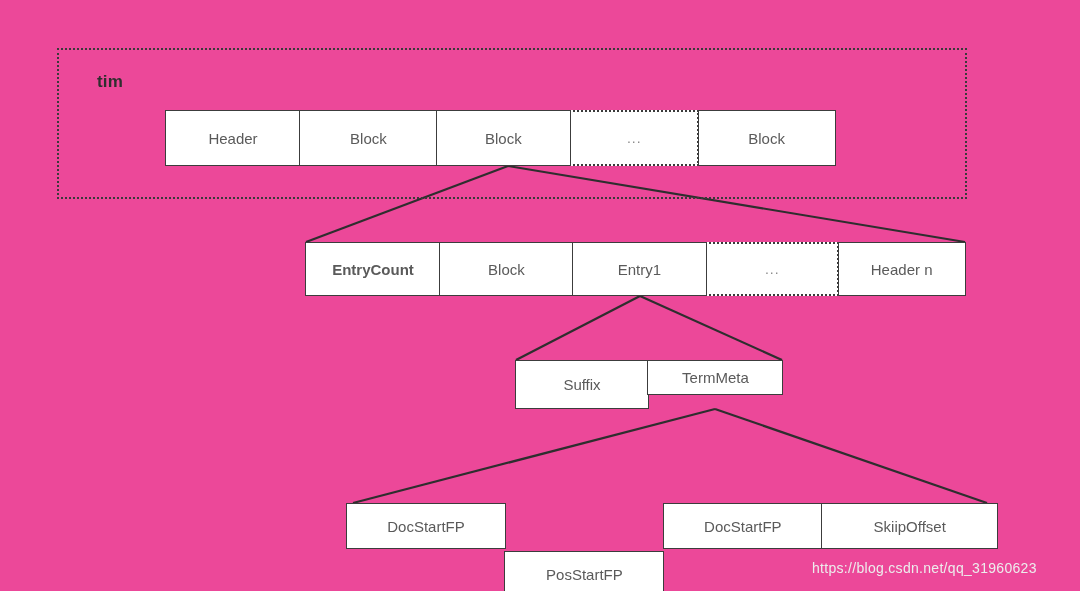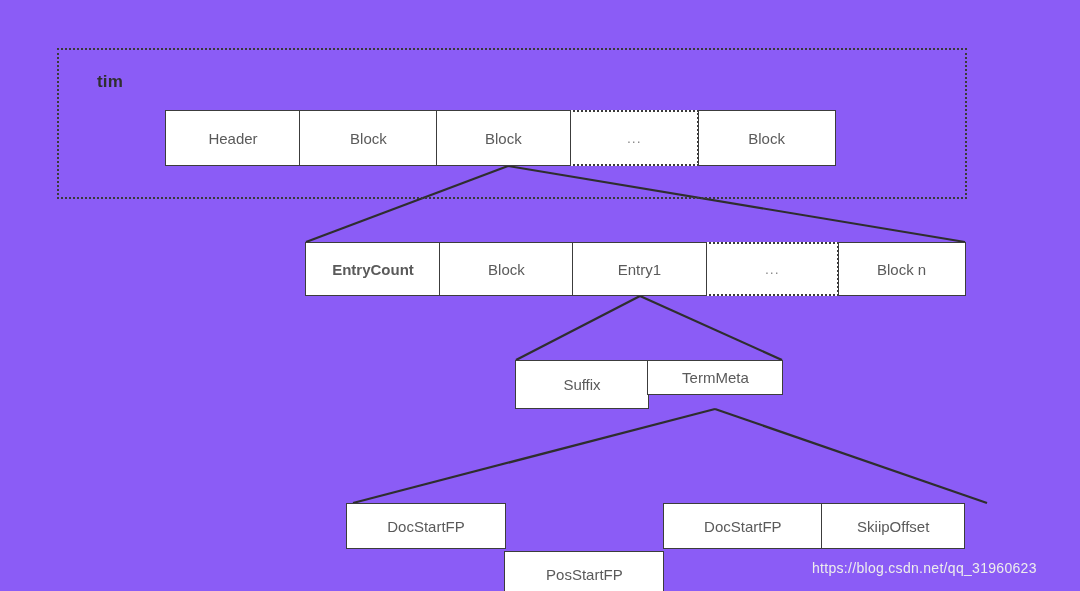--- a/index.html
+++ b/index.html
@@ -7,21 +7,21 @@
     padding: 0;
     background: #ffffff;
   }
   body {
     font-family: "Liberation Sans", "DejaVu Sans", sans-serif;
   }
   #canvas {
     position: relative;
     width: 1080px;
     height: 591px;
-    background: #8b5cf6;
+    background: #ec4899;
     overflow: hidden;
   }
   
   .tim-container {
     position: absolute;
     left: 57px;
     top: 48px;
     width: 910px;
     height: 151px;
     border: 2px dotted #3a3a3a;
@@ -115,30 +115,30 @@
     <div class="cell" style="width:135px; height:56px;">Block</div>
     <div class="cell dotted" style="width:130px; height:56px;">...</div>
     <div class="cell" style="width:138px; height:56px;">Block</div>
   </div>
 
   <div class="row" style="left:305px; top:242px; height:54px;">
     <div class="cell" style="width:136px; height:54px;font-weight:bold;">EntryCount</div>
     <div class="cell" style="width:134px; height:54px;">Block</div>
     <div class="cell" style="width:135px; height:54px;">Entry1</div>
     <div class="cell dotted" style="width:134px; height:54px;">...</div>
-    <div class="cell" style="width:128px; height:54px;">Block n</div>
+    <div class="cell" style="width:128px; height:54px;">Header n</div>
   </div>
 
   <div class="row" style="left:515px; top:360px; height:49px;">
     <div class="cell" style="width:134px; height:49px;">Suffix</div>
     <div class="cell" style="width:136px; height:35px;">TermMeta</div>
   </div>
 
   <div class="row" style="left:346px; top:503px; height:46px;">
     <div class="cell" style="width:160px; height:46px;">DocStartFP</div>
     <div class="cell" style="width:160px; height:46px;margin-top:48px;">PosStartFP</div>
     <div class="cell" style="width:160px; height:46px;">DocStartFP</div>
-    <div class="cell" style="width:144px; height:46px;">SkiipOffset</div>
+    <div class="cell" style="width:177px; height:46px;">SkiipOffset</div>
   </div>
 
   <div class="watermark">https://blog.csdn.net/qq_31960623</div>
 
 </div>
 
 </body></html>

